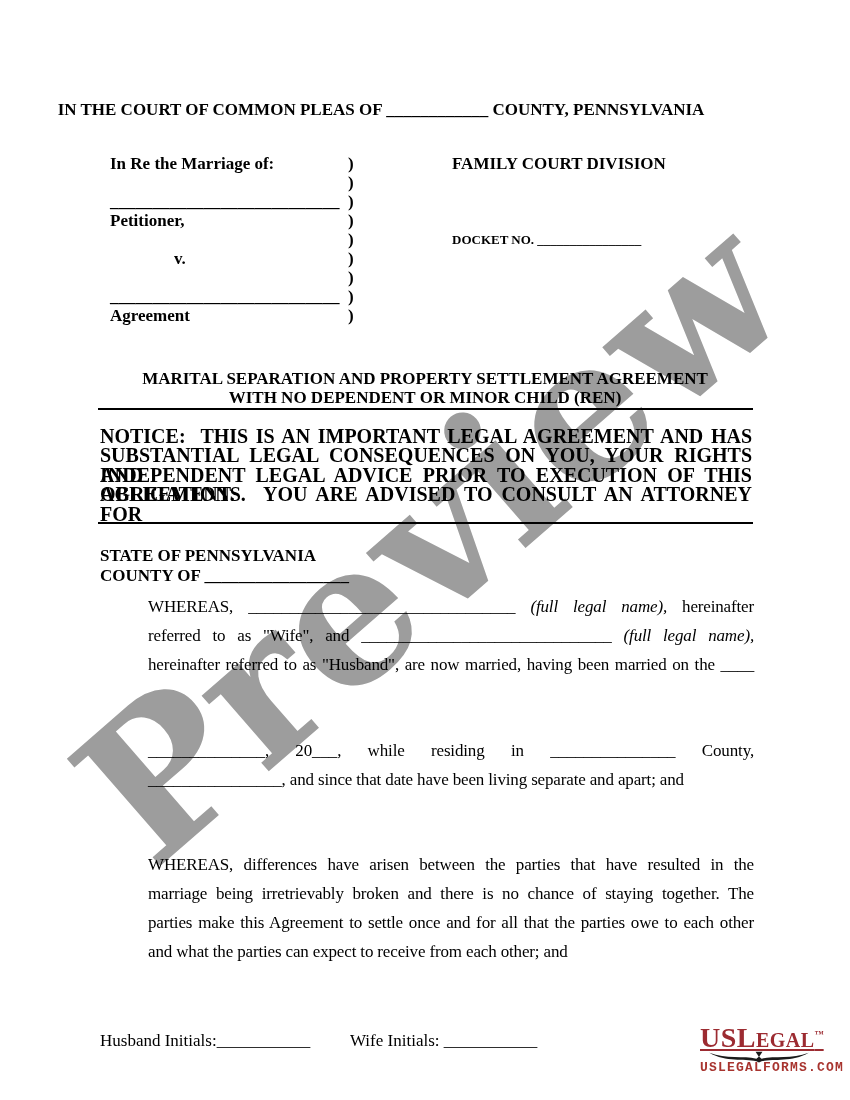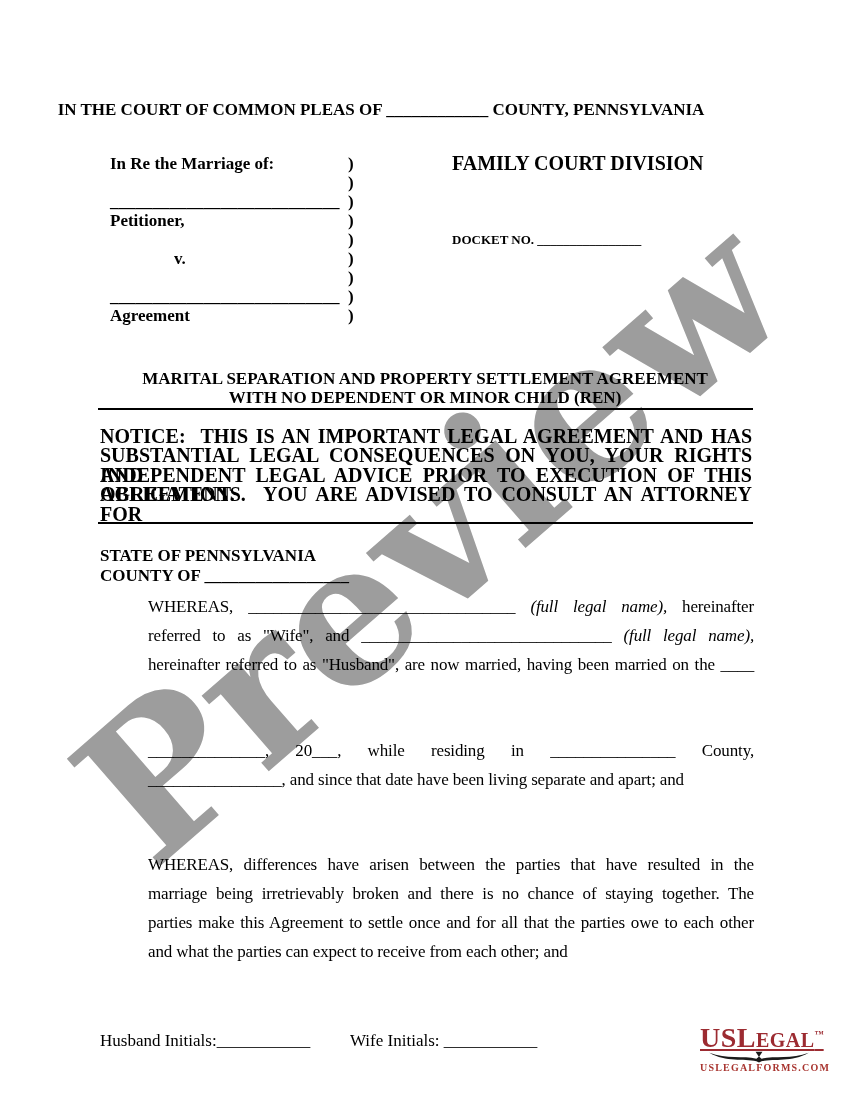--- a/index.html
+++ b/index.html
@@ -17,21 +17,21 @@
   .content{position:absolute;inset:0;z-index:1;}
   
   .court-header{position:absolute;top:100px;left:0;width:762px;text-align:center;
     font-weight:bold;font-size:17px;line-height:19px;}
   
   .caption{position:absolute;top:154px;left:110px;font-weight:bold;font-size:17px;}
   .cap-row{display:flex;height:19px;line-height:19px;}
   .cap-left{flex:0 0 238px;white-space:nowrap;}
   .cap-row:nth-child(6) .cap-left{padding-left:64px;box-sizing:border-box;}
   .cap-paren{flex:0 0 auto;}
-  .family-court{position:absolute;top:154px;left:452px;font-weight:bold;font-size:20px;line-height:19px;}
+  .family-court{position:absolute;top:154px;left:452px;font-weight:bold;font-size:17px;line-height:19px;}
   .docket{position:absolute;top:230px;left:452px;font-weight:bold;font-size:13px;line-height:19px;}
   
   .doc-title{position:absolute;top:369px;left:0;width:850px;text-align:center;
     font-weight:bold;font-size:17px;line-height:19px;}
   
   .rule{position:absolute;left:98px;width:655px;height:2px;background:#000;}
   .rule-1{top:408px;}
   .rule-2{top:522px;}
   
   .notice{position:absolute;top:427px;left:100px;width:652px;font-weight:bold;font-size:20px;}
@@ -48,21 +48,21 @@
   
   .footer{position:absolute;top:1031px;left:0;width:850px;font-size:17px;line-height:19px;}
   .initials-husband{position:absolute;left:100px;top:0;}
   .initials-wife{position:absolute;left:350px;top:0;}
   
   .logo{position:absolute;left:700px;top:1020px;width:118px;text-align:center;}
   .logo-brand{font-family:"Liberation Serif",serif;font-weight:bold;font-variant:small-caps;
     font-size:28px;line-height:28px;color:#9c2b31;letter-spacing:0.5px;white-space:nowrap;text-decoration:underline;}
   .logo-tm{font-size:9px;vertical-align:super;color:#9c2b31;font-variant:normal;letter-spacing:0;}
   .logo-wings{display:block;margin:-1px auto 0 auto;}
-  .logo-site{font-family:Liberation Serif, serif;font-weight:bold;font-size:10px;
+  .logo-site{font-family:Liberation Mono, monospace;font-weight:bold;font-size:13px;
     letter-spacing:1.2px;color:#a8342f;line-height:9px;}
 </style>
 </head>
 <body>
 
 <div class="page">
 
   <div class="watermark">Preview</div>
 
   <div class="content">

